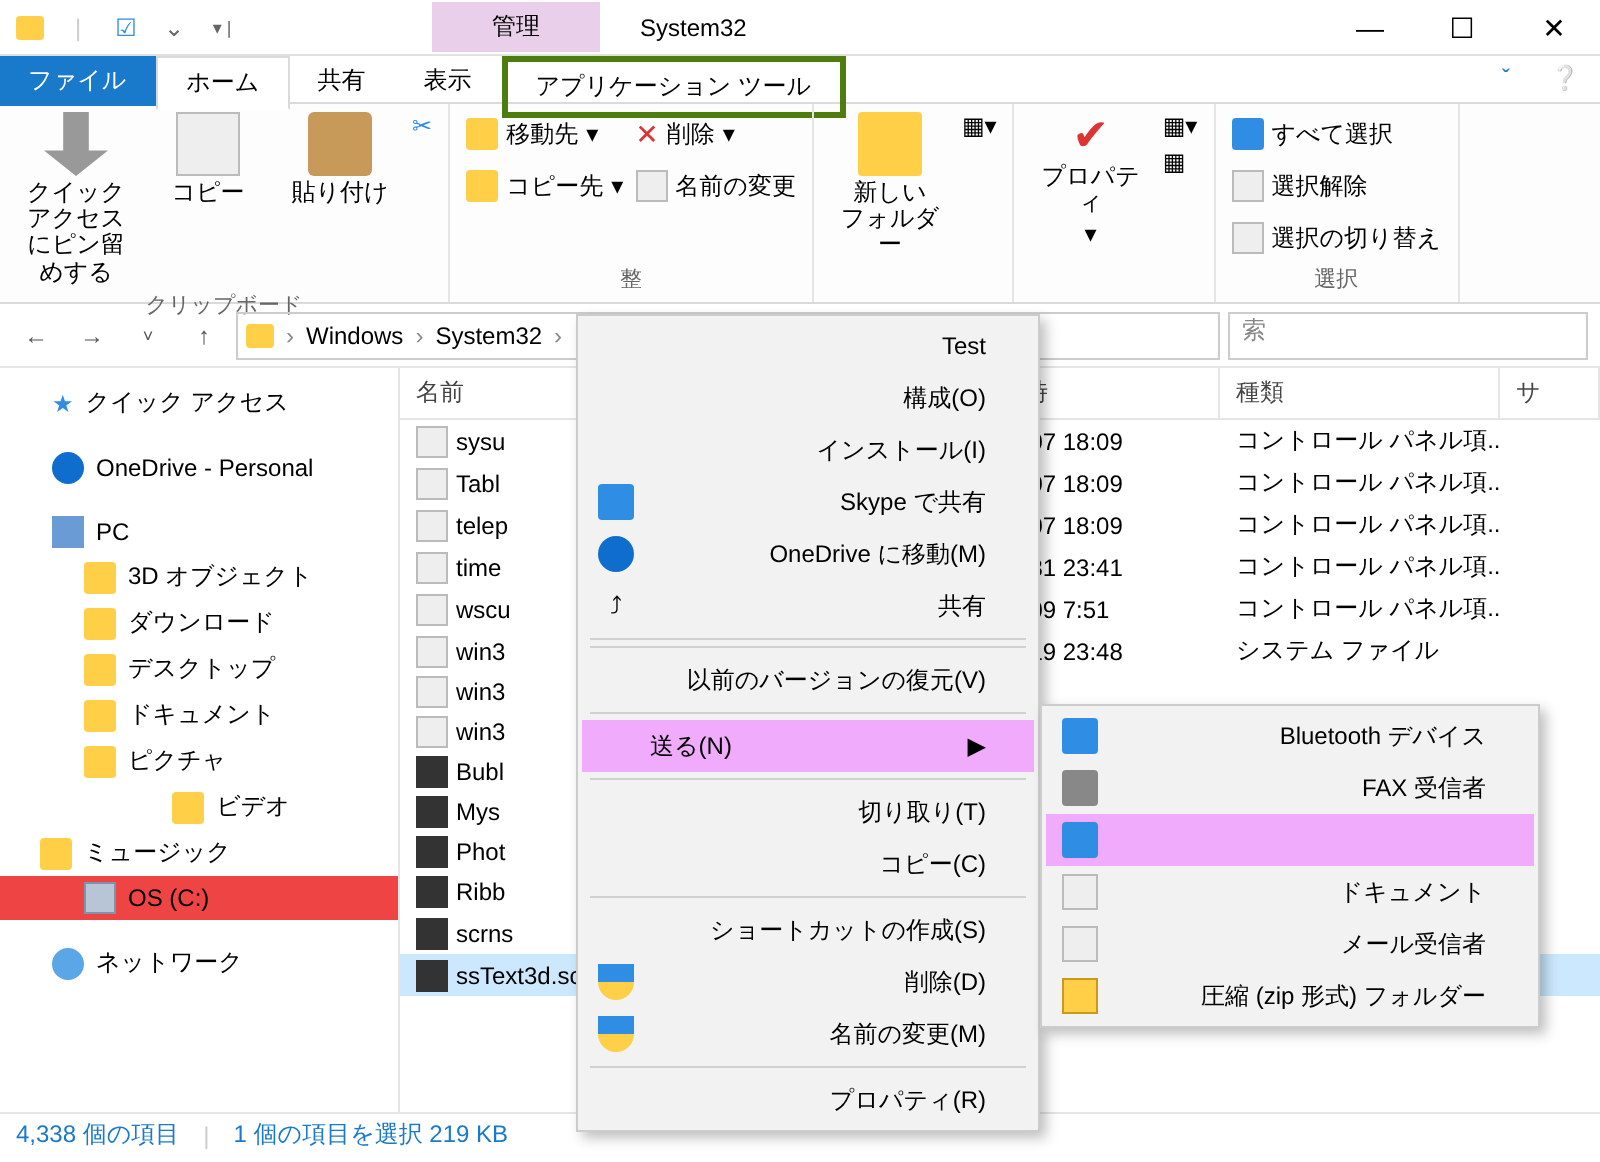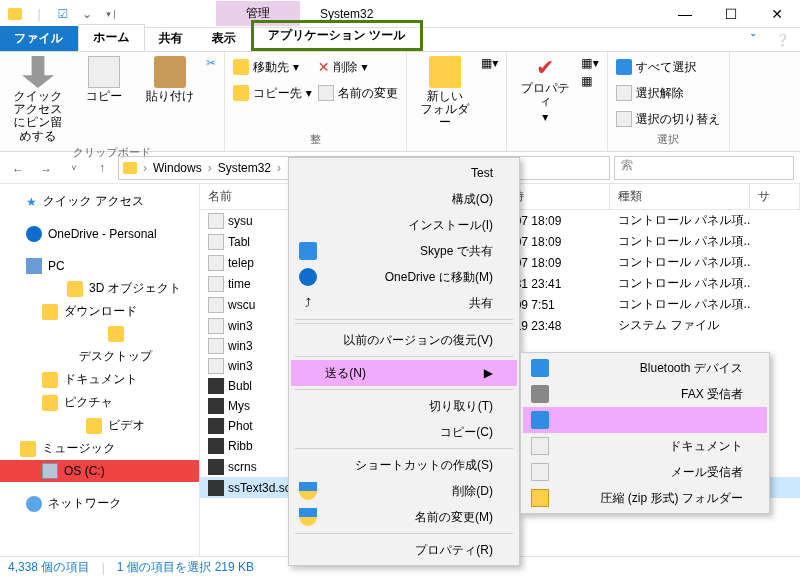--- a/index.html
+++ b/index.html
@@ -6,21 +6,21 @@
 body { background: #fff; width: 800px; height: 581px; overflow: hidden; position: relative; }
 
 .titlebar { height: 28px; display: flex; align-items: center; background: #fff; border-bottom: 1px solid #e0e0e0; }
 .titlebar .qat { display: flex; align-items: center; padding: 0 4px; gap: 2px; }
 .titlebar .qat span { width: 22px; height: 22px; display: inline-flex; align-items: center; justify-content: center; }
 .titlebar .tabhdr { background: #e9cfe9; padding: 4px 30px; margin-left: 90px; }
 .titlebar .wintitle { margin-left: 20px; }
 .titlebar .winbtns { margin-left: auto; display: flex; }
 .titlebar .winbtns span { width: 46px; height: 28px; display: inline-flex; align-items: center; justify-content: center; font-size: 14px; }
 
-.tabs { height: 24px; display: flex; align-items: flex-end; border-bottom: 1px solid #dadada; font-weight: bold; }
+.tabs { height: 24px; display: flex; align-items: flex-start; border-bottom: 1px solid #dadada; }
 .tab { padding: 4px 14px; border-right: 1px solid transparent; cursor: default; }
 .tab.file { background: #1979ca; color: #fff; }
 .tab.active { border: 1px solid #dadada; border-bottom: 1px solid #fff; background: #fff; }
 .tab.app { border: 3px solid #4d7c0f; }
 .tabs .spacer { flex: 1; }
 .tabs .help { padding: 4px 10px; color: #1979ca; }
 
 .ribbon { height: 100px; background: #fdfdfd; border-bottom: 1px solid #dadada; display: flex; }
 .group { border-right: 1px solid #e5e5e5; padding: 4px 8px 0 8px; display: flex; flex-direction: column; align-items: center; }
 .group .row { display: flex; align-items: flex-start; gap: 6px; flex:1; }
@@ -223,29 +223,29 @@
     <div class="navitem">
         <span class="ic i-cloud"></span>
         <span>OneDrive - Personal</span>
       </div>
     <div class="navgap"></div>
     <div class="navitem">
         <span class="ic i-pc"></span>
         <span>PC</span>
       </div>
     <div id="pcitems">
-        <div class="navitem" style="padding-left: 42px; margin-left: 25px;">
+        <div class="navitem" style="padding-left: 42px;">
           <span class="ic i-folder"></span>
           <span>3D オブジェクト</span>
         </div>
         <div class="navitem" style="padding-left: 42px;">
           <span class="ic i-folder"></span>
           <span>ダウンロード</span>
         </div>
-        <div class="navitem" style="padding-left: 42px; flex-direction: column;">
+        <div class="navitem" style="padding-left: 42px;">
           <span class="ic i-folder"></span>
           <span>デスクトップ</span>
         </div>
         <div class="navitem" style="padding-left: 42px;">
           <span class="ic i-folder"></span>
           <span>ドキュメント</span>
         </div>
         <div class="navitem" style="padding-left: 42px;">
           <span class="ic i-folder"></span>
           <span>ピクチャ</span>

